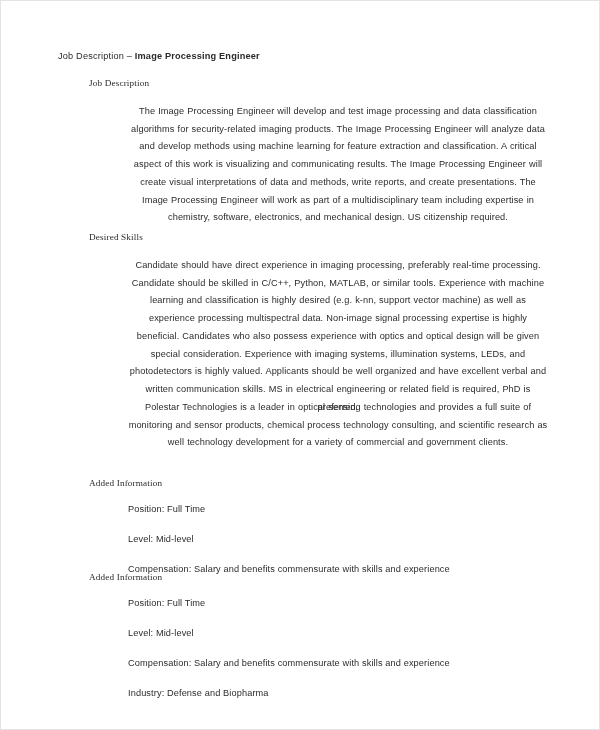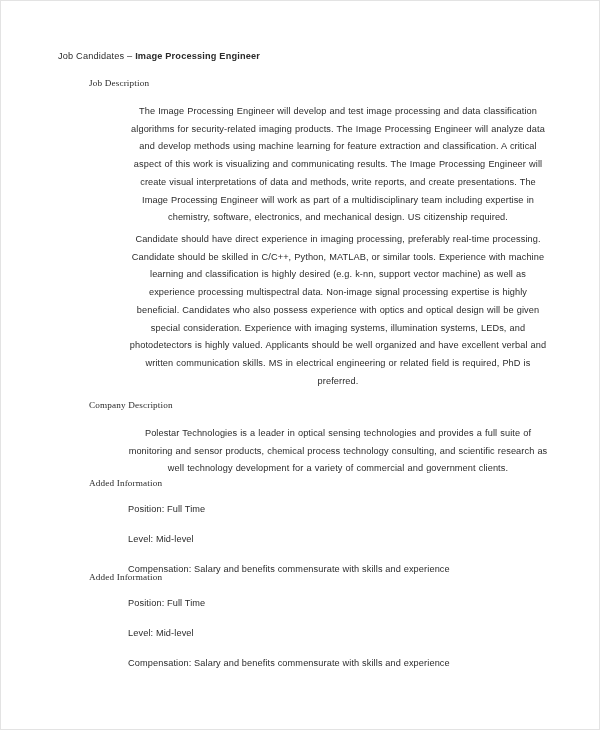--- a/index.html
+++ b/index.html
@@ -78,47 +78,48 @@
   #s-skills    { top: 230px; }
   #s-company   { top: 398px; }
   #s-added-1   { top: 476px; }
   #s-added-2   { top: 570px; }
 </style>
 </head>
 <body>
 
 <div class="page">
 
-  <div class="doc-title"><span>Job Candidates – </span><span class="bold">Image Processing Engineer</span></div>
+  <div class="doc-title"><span>Job Description – </span><span class="bold">Image Processing Engineer</span></div>
 
   <div class="section" id="s-jobdesc">
     <div class="heading">Job Description</div>
     <p class="body-text">The Image Processing Engineer will develop and test image processing and data classification algorithms for security-related imaging products.  The Image Processing Engineer will analyze data and develop methods using machine learning for feature extraction and classification.  A critical aspect of this work is visualizing and communicating results.  The Image Processing Engineer will create visual interpretations of data and methods, write reports, and create presentations.  The Image Processing Engineer will work as part of a multidisciplinary team including expertise in chemistry, software, electronics, and mechanical design.  US citizenship required.</p>
   </div>
 
   <div class="section" id="s-skills">
+    <div class="heading">Desired Skills</div>
     <p class="body-text">Candidate should have direct experience in imaging processing, preferably real-time processing.  Candidate should be skilled in C/C++, Python, MATLAB, or similar tools.  Experience with machine learning and classification is highly desired (e.g. k-nn, support vector machine) as well as experience processing multispectral data.  Non-image signal processing expertise is highly beneficial. Candidates who also possess experience with optics and optical design will be given special consideration.  Experience with imaging systems, illumination systems, LEDs, and photodetectors is highly valued.  Applicants should be well organized and have excellent verbal and written communication skills.  MS in electrical engineering or related field is required, PhD is preferred.</p>
   </div>
 
   <div class="section" id="s-company">
-    <div class="heading">Company Description</div>
     <p class="body-text">Polestar Technologies is a leader in optical sensing technologies and provides a full suite of monitoring and sensor products, chemical process technology consulting, and scientific research as well technology development for a variety of commercial and government clients.</p>
   </div>
 
   <div class="section" id="s-added-1">
     <div class="heading">Added Information</div>
     <ul class="detail-list">
       <li class="detail-item">Position: Full Time</li>
       <li class="detail-item">Level: Mid-level</li>
       <li class="detail-item">Compensation: Salary and benefits commensurate with skills and experience</li>
     </ul>
   </div>
 
   <div class="section" id="s-added-2">
     <div class="heading">Added Information</div>
     <ul class="detail-list">
       <li class="detail-item">Position: Full Time</li>
       <li class="detail-item">Level: Mid-level</li>
       <li class="detail-item">Compensation: Salary and benefits commensurate with skills and experience</li>
+      <li class="detail-item">Industry: Defense and Biopharma</li>
     </ul>
   </div>
 
 </div>
 
 </body></html>

